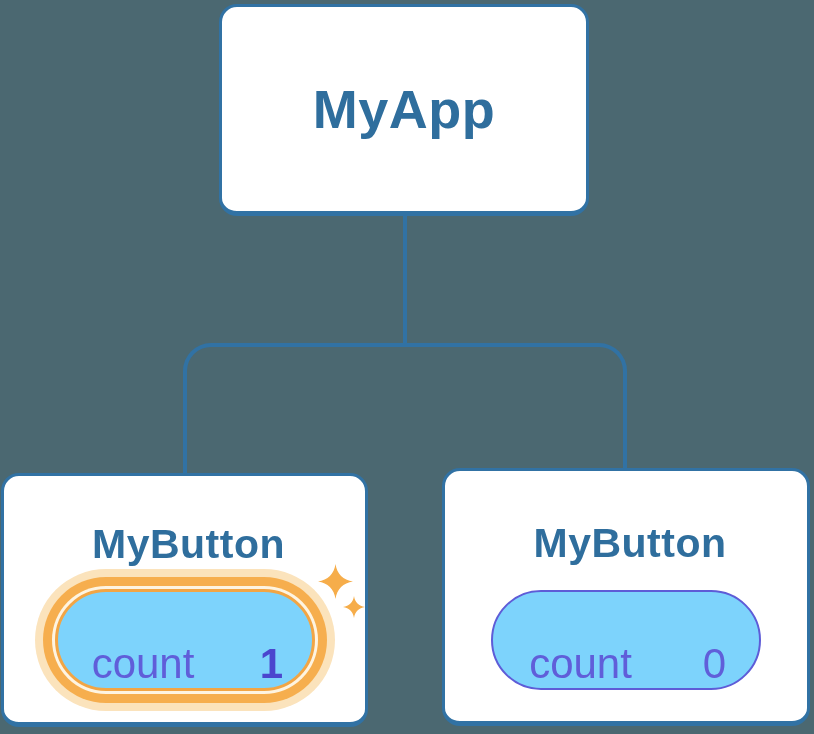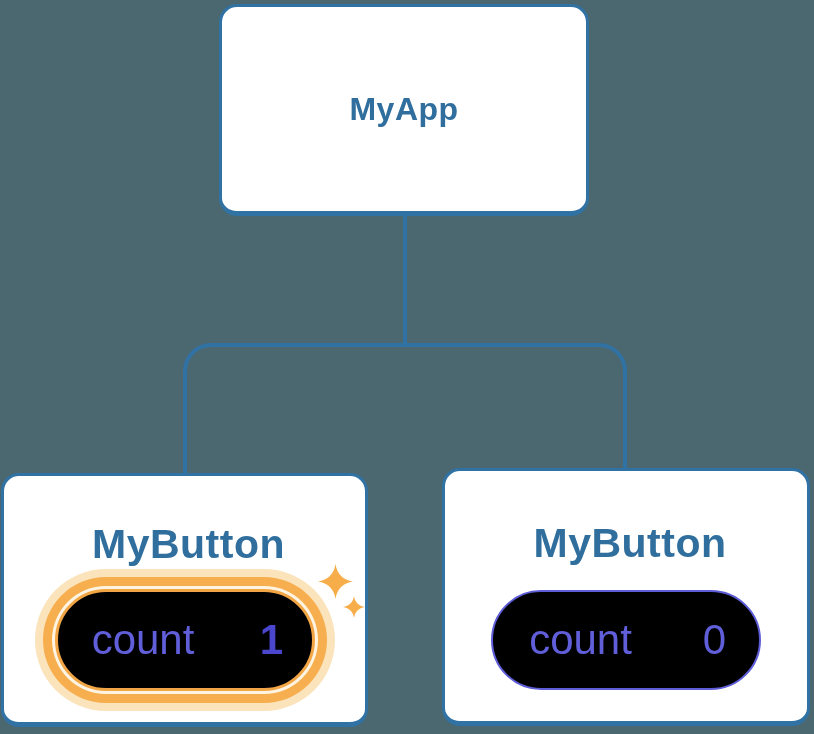--- a/index.html
+++ b/index.html
@@ -18,30 +18,30 @@
   
   .box{
     position:absolute;background:#ffffff;box-sizing:border-box;
     border:3px solid #3172A4;border-bottom-width:5px;border-radius:18px;
   }
   .box.root{left:219px;top:4px;width:370px;height:212px;
     display:flex;align-items:center;justify-content:center;}
   .box.child-left{left:1px;top:473px;width:367px;height:254px;}
   .box.child-right{left:442px;top:468px;width:368px;height:258px;}
   .title{color:#2F6E9D;font-weight:bold;letter-spacing:0.5px;}
-  .root .title{font-size:32px;}
+  .root .title{font-size:54px;}
   .child-title{position:absolute;left:4px;width:100%;text-align:center;
     font-size:41px;line-height:48px;color:#2F6E9D;font-weight:bold;letter-spacing:0.5px;}
   .child-left .child-title{top:44px;}
   .child-right .child-title{top:48px;}
   
   .pill{
     position:absolute;left:50%;transform:translateX(-50%);
-    display:flex;align-items:center;box-sizing:border-box;
-    background:#000000;border-radius:60px;overflow:hidden;
+    display:flex;align-items:flex-end;box-sizing:border-box;
+    background:#7dd3fc;border-radius:60px;overflow:hidden;
   }
   .pill-left{
     top:113px;width:260px;height:102px;border:3px solid #F2A544;
     box-shadow:0 0 0 3px #FEF4E1, 0 0 0 12px #F6AE4E, 0 0 0 20px #FBE3BC;
   }
   .pill-right{top:119px;width:270px;height:100px;border:2px solid #5E5CD7;}
   .pill-key{flex:1;display:flex;align-items:center;justify-content:center;
     font-size:42px;color:#605ED9;}
   .pill-divider{width:3px;background:#F5A945;}
   .pill-right .pill-divider{width:2px;background:#5E5CD7;}

